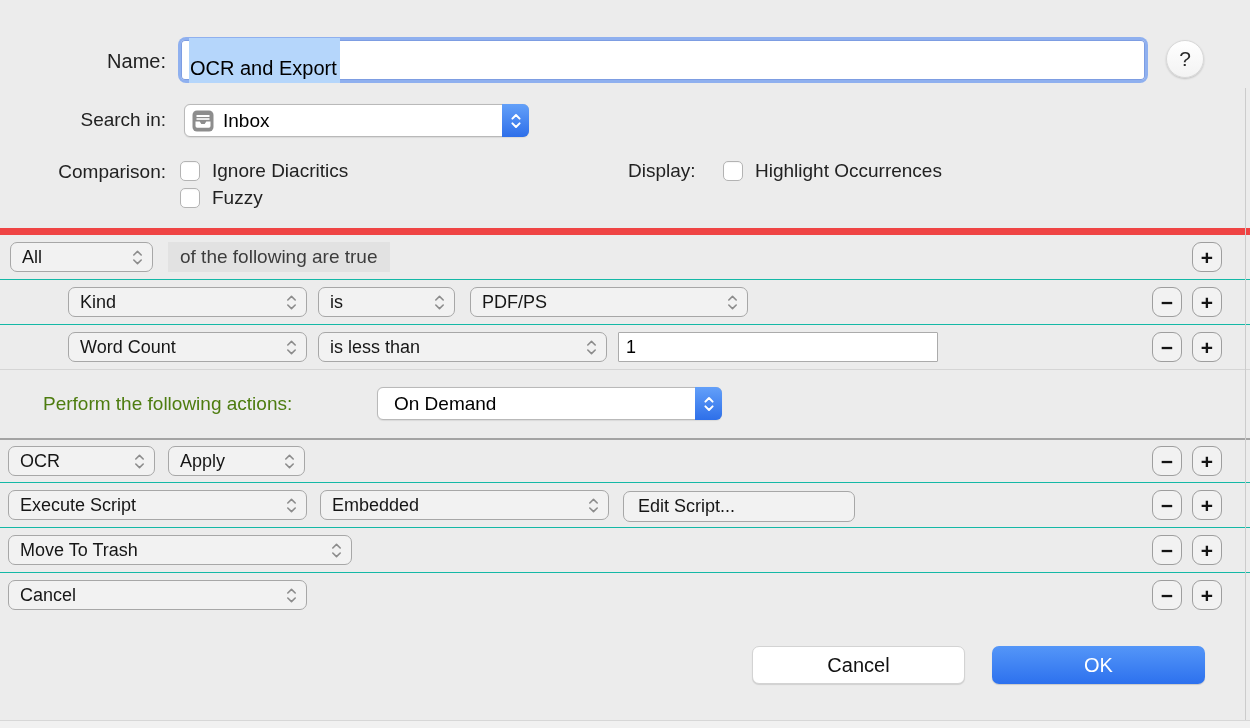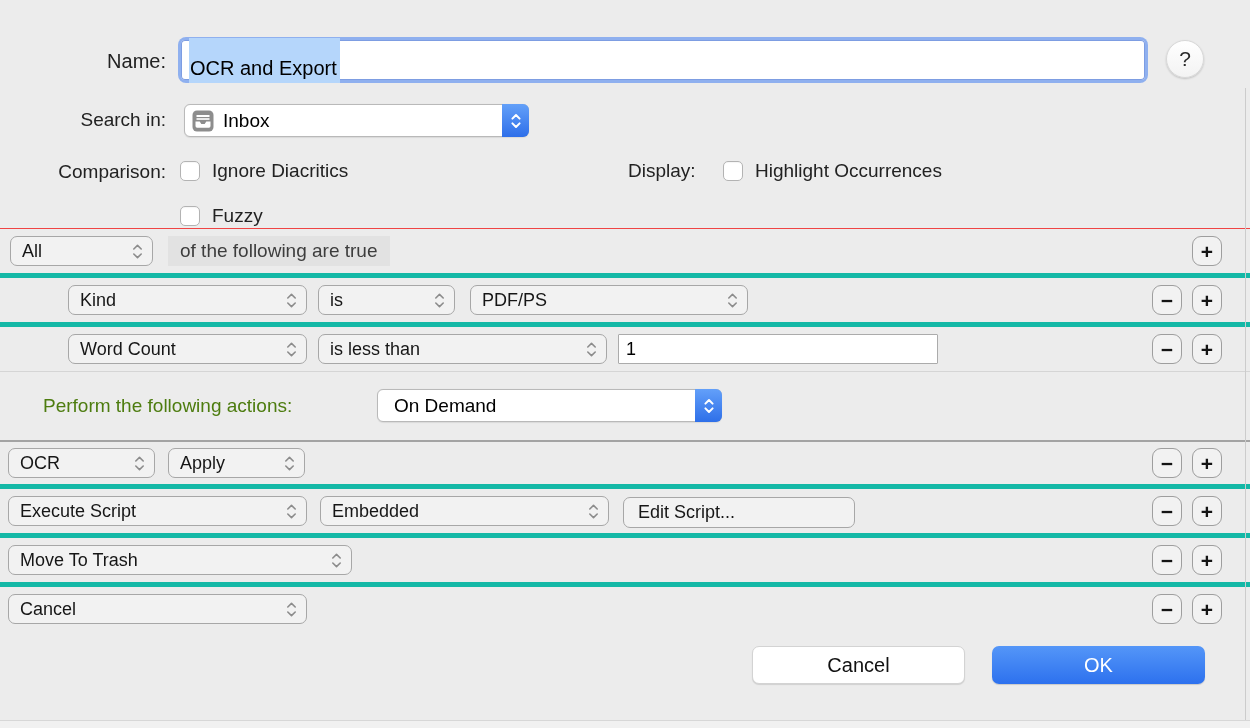--- a/index.html
+++ b/index.html
@@ -46,30 +46,30 @@
     border-radius:0 6px 6px 0;background:linear-gradient(#63a0f9,#2e6fe9);
     display:flex;align-items:center;justify-content:center;
   }
   .tray-icon{display:flex;}
 
   .checkbox{
     width:20px;height:20px;background:#fff;border:1px solid #b3b3b3;border-radius:5px;
     box-sizing:border-box;box-shadow:inset 0 1px 1px rgba(0,0,0,.04);flex:0 0 auto;
   }
   .check-row{display:flex;align-items:center;gap:12px;font-size:19px;color:#222;}
-  .comparison-group{position:absolute;left:180px;top:160px;display:flex;flex-direction:column;gap:23px;}
+  .comparison-group{position:absolute;left:180px;top:160px;display:flex;flex-direction:column;gap:5px;}
   .display-group{position:absolute;left:628px;top:160px;display:flex;align-items:center;font-size:19px;color:#222;}
   .display-group .dlabel{width:95px;}
   .display-group .checkbox{margin-right:12px;}
 
   
   .rows-area{position:absolute;left:0;top:228px;width:1250px;}
   .rule-row{position:relative;height:44px;}
-  .sep-top-dark{border-top:1px solid #ef4444;}
-  .sep-top-light{border-top:5px solid #14b8a6;}
+  .sep-top-dark{border-top:7px solid #ef4444;}
+  .sep-top-light{border-top:1px solid #14b8a6;}
   .sep-top-strong{border-top:2px solid #a3a3a3;}
   .sep-top-strong.rule-row{height:42px;}
 
   .popup-plain{
     position:absolute;top:7px;height:30px;border:1.5px solid #a7a7a7;border-radius:7px;
     background:rgba(255,255,255,.35);box-sizing:border-box;
     display:flex;align-items:center;justify-content:space-between;
     padding:0 9px 0 11px;font-size:18px;color:#161616;
   }
   .chev{display:flex;flex:0 0 auto;margin-left:8px;}

